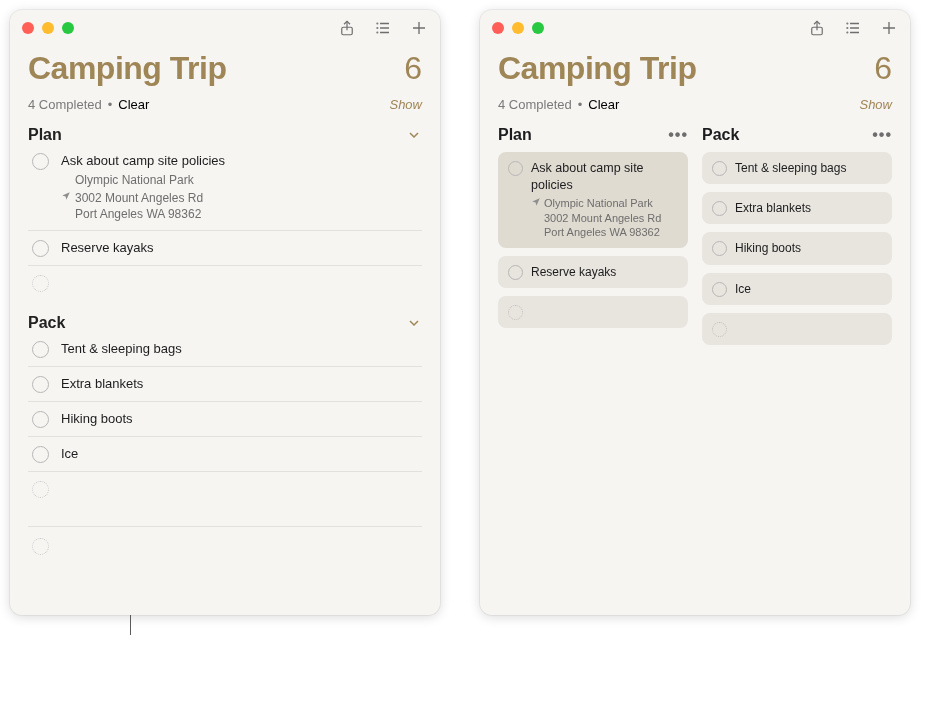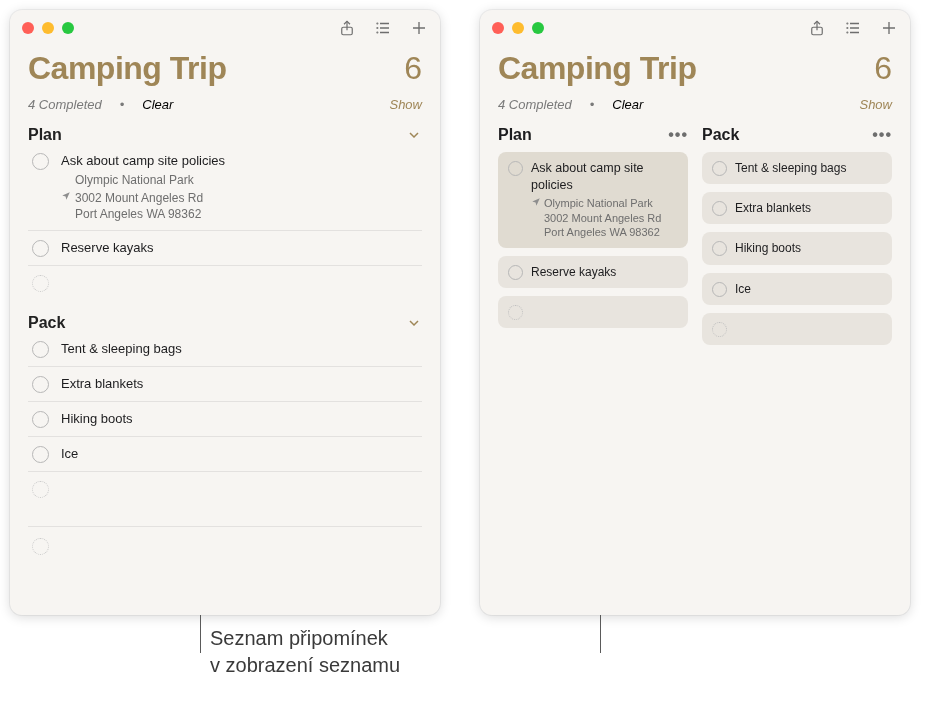--- a/index.html
+++ b/index.html
@@ -50,21 +50,21 @@
     font-size: 32px;
     font-weight: 400;
     color: #9f8657;
   }
   .status-row {
     display:flex; justify-content:space-between; align-items:center;
     margin-top: 10px;
     font-size: 13px;
     color: #7a7a7a;
   }
-  .status-left { display:flex; gap:18px; align-items:center;font-style:italic; }
+  .status-left { display:flex; gap:6px; align-items:center; }
   .clear-link { color: #000000; cursor:pointer; }
   .show-link { color: #9f8657; cursor:pointer;font-style:italic; }
   .section-header {
     display:flex; justify-content:space-between; align-items:center;
     margin-top: 14px;
     font-weight: 700;
     font-size: 16px;
     color: #222;
   }
   .chev { color:#9f8657; }
@@ -378,20 +378,16 @@
             <div class="radio"></div>
             <div class="card-body"></div>
           </div>
         </div>
       </div>
     </div>
   </div>
 </div>
 
 <div class="captions">
-  <div class="caption-block">
-    <div class="caption-line"></div>
-    <div class="caption">Seznam připomínek v&nbsp;zobrazení seznamu</div>
-  </div>
   <div class="caption-block right">
     <div class="caption-line"></div>
   </div>
 </div>
 
 </body></html>

